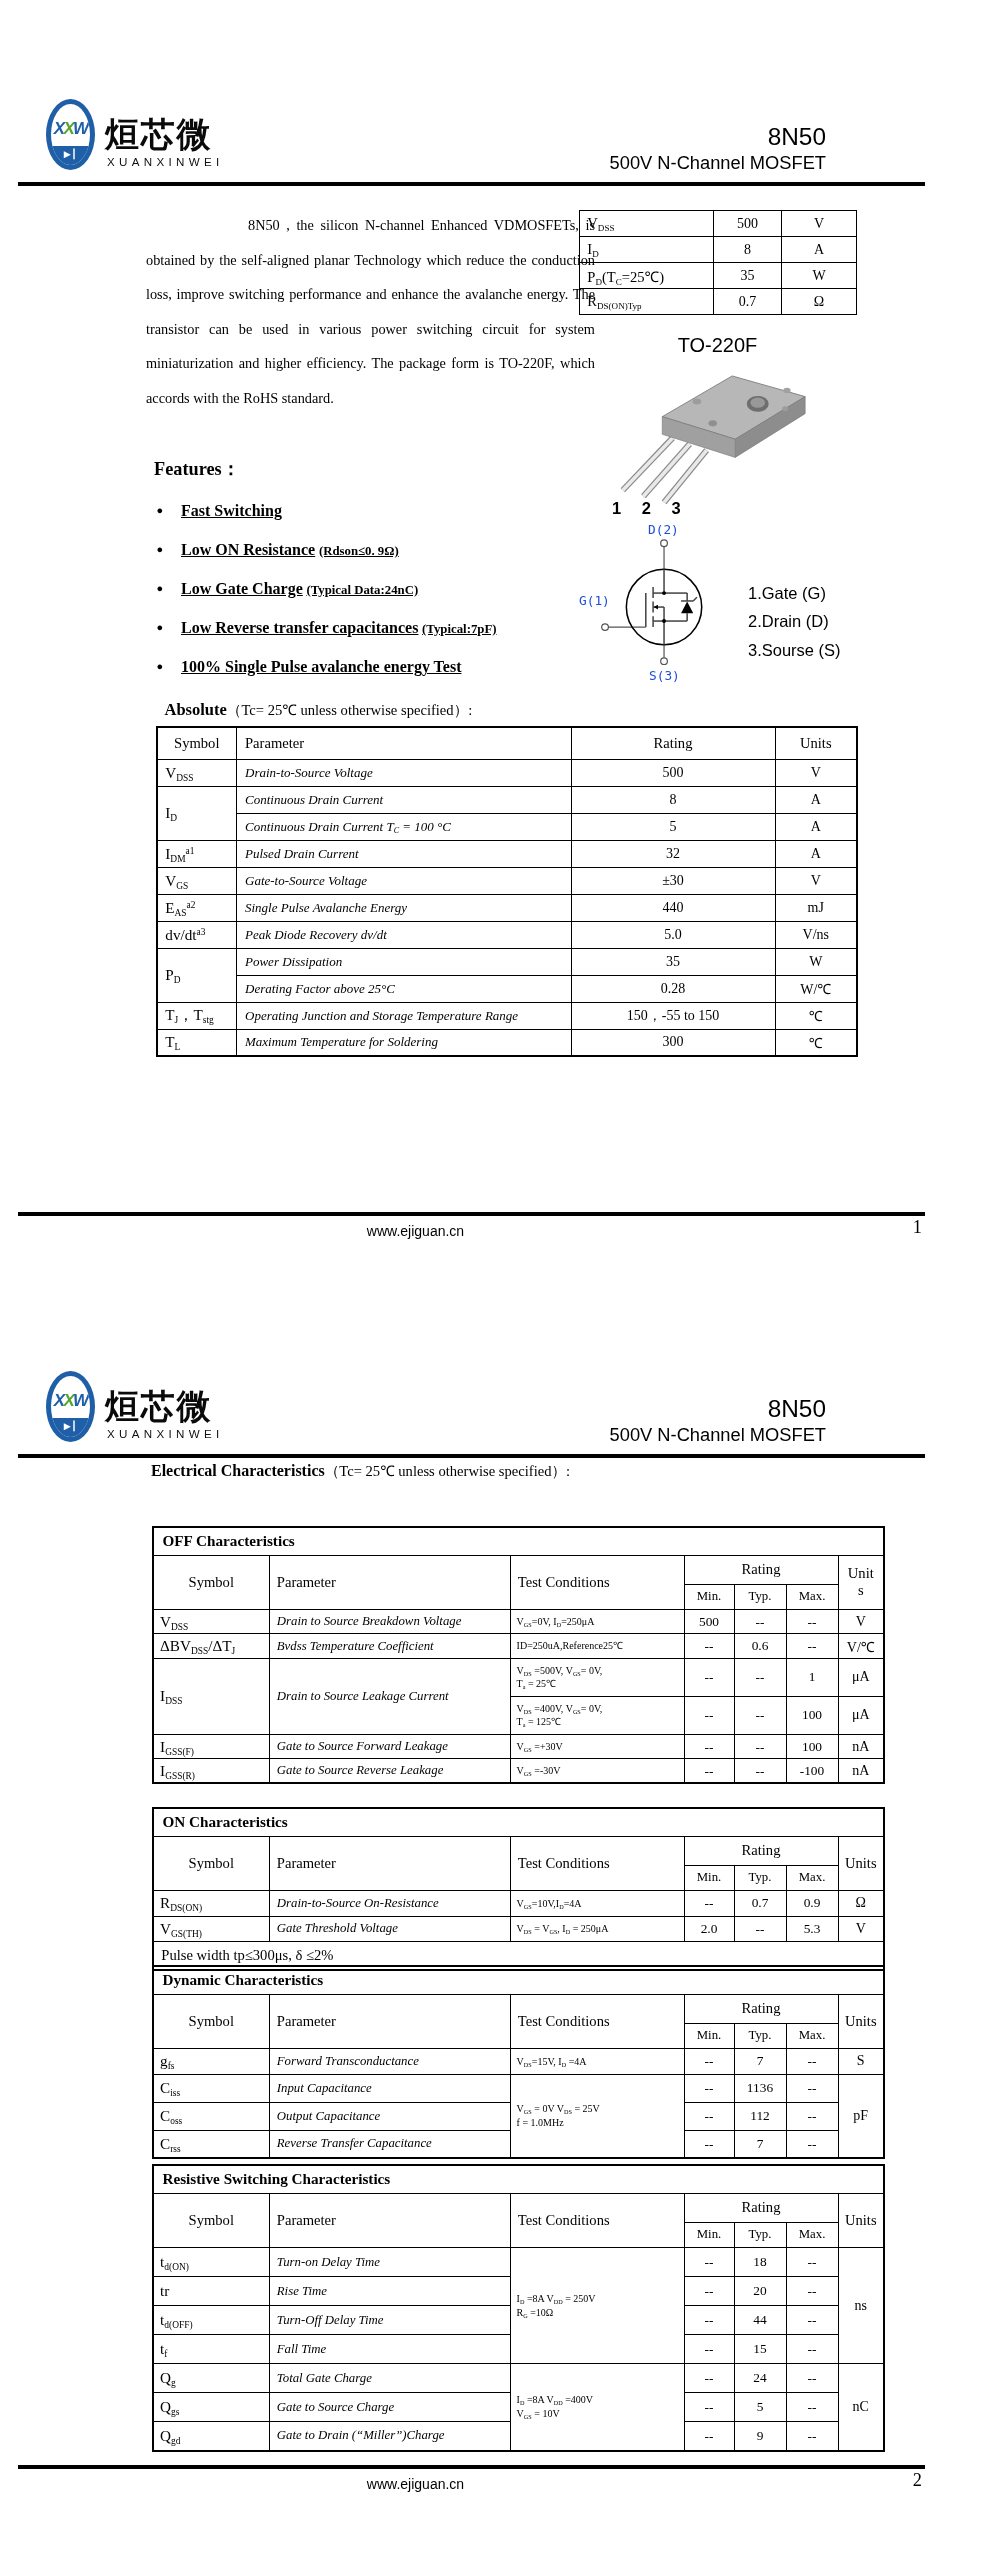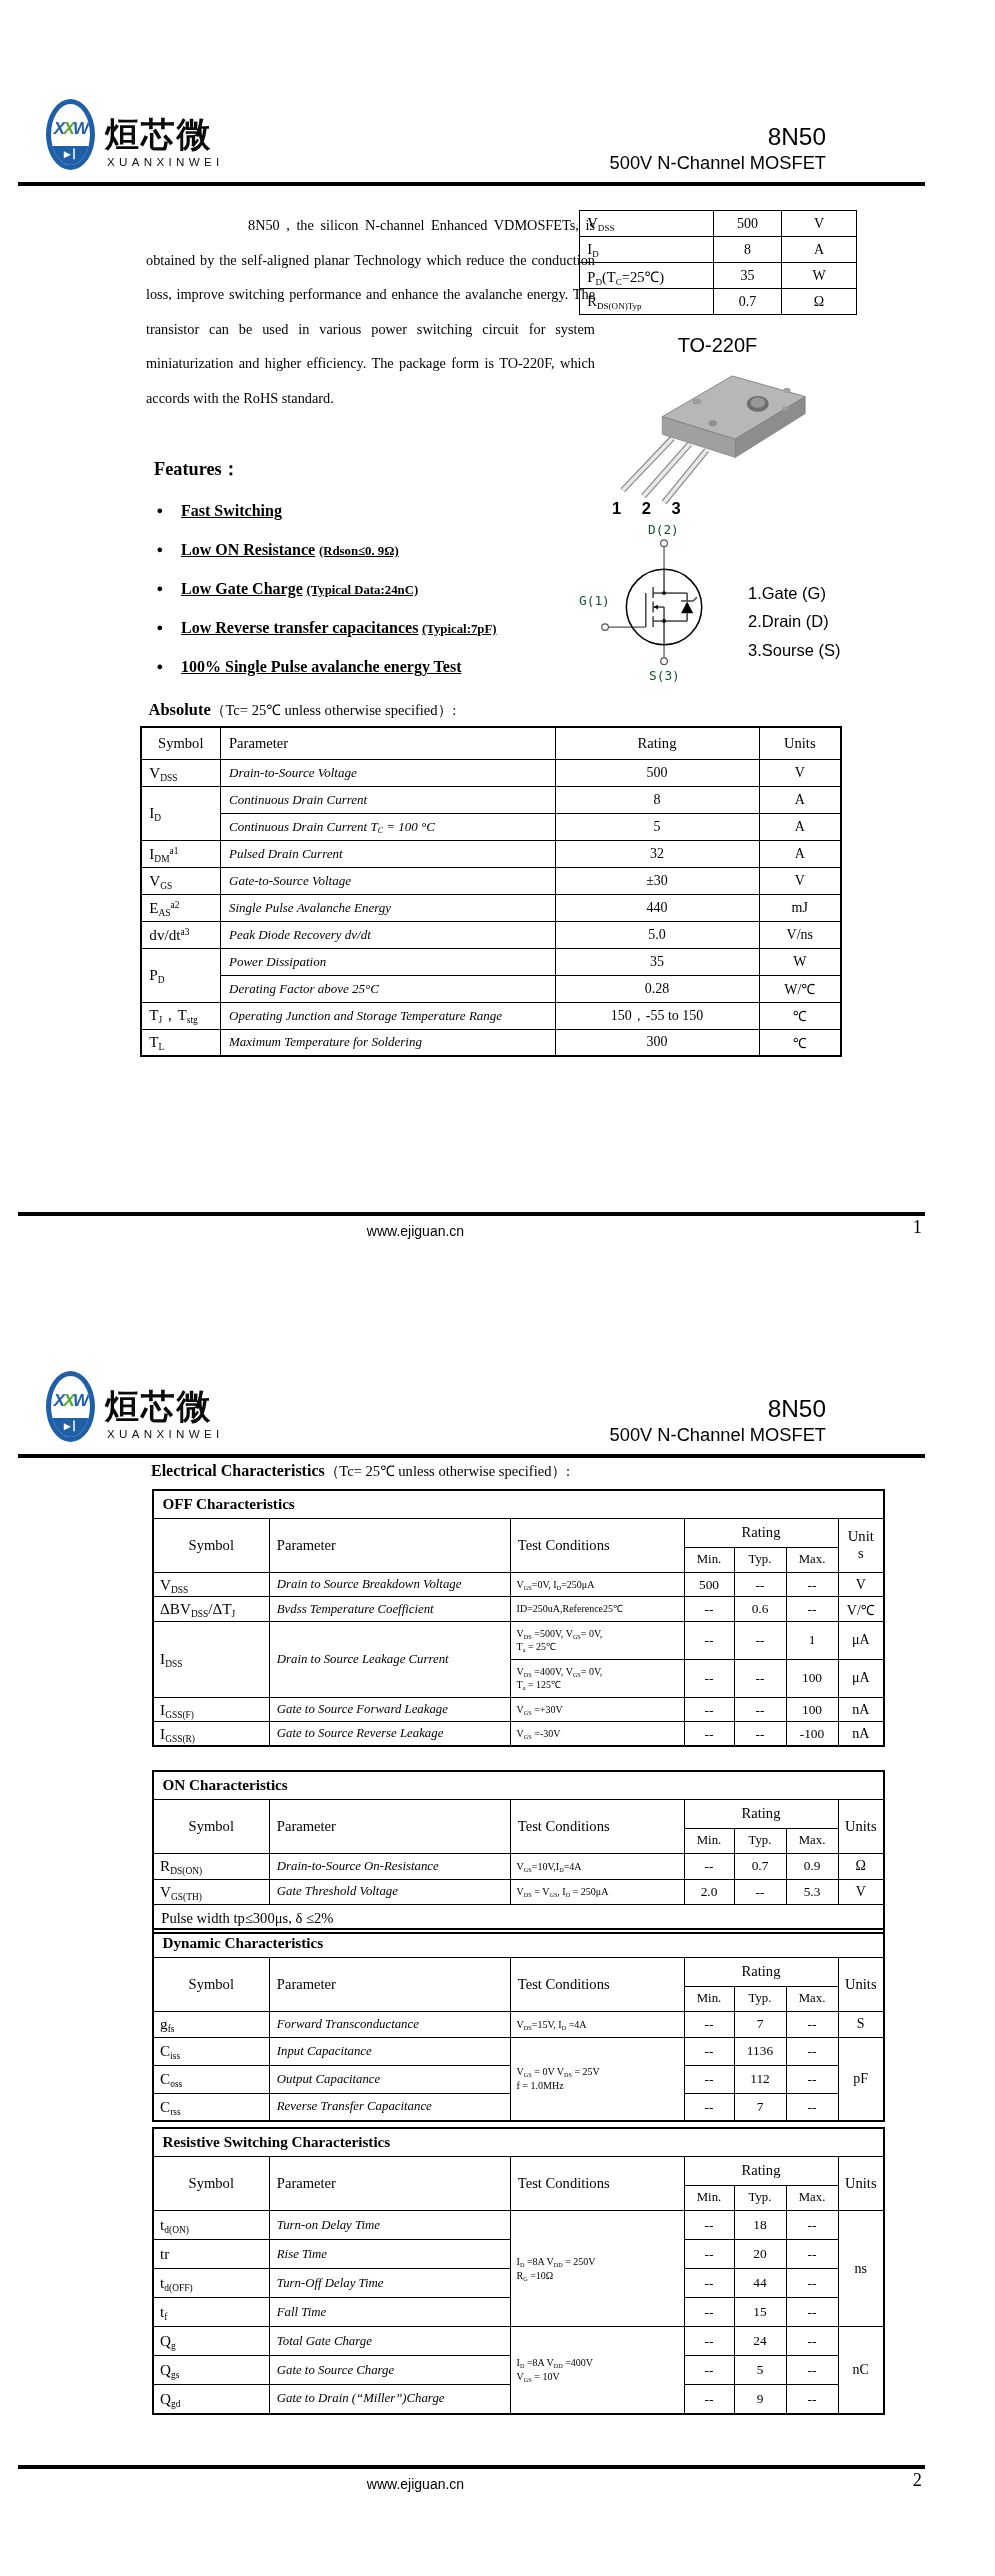--- a/index.html
+++ b/index.html
@@ -43,21 +43,21 @@
   .sec-h { font:700 18.3px "Liberation Serif",serif; margin:0; }
   .gdesc { position:absolute; left:146px; top:202px; width:449px; }
   .gdesc p { margin:6.1px 0 0; font-size:14.3px; line-height:2.42; text-align:justify; text-indent:102px; }
   .features { position:absolute; left:154px; top:456px; width:463px; }
   .features ul { list-style:none; margin:6.1px 0 0; padding:0 0 0 27px; }
   .features li { margin-top:21px; font:700 16px "Liberation Serif",serif; position:relative;text-decoration:underline; }
   .features li::before { content:"●"; position:absolute; left:-24.4px; top:2.4px; font-size:11px; }
   .features li .note { font-size:12.8px; margin-left:3.7px; }
   .apps { position:absolute; left:146px; top:637px; width:463px; }
   .apps p { margin:8.5px 0 0 8.5px; font-size:14.3px; }
-  .abs { position:absolute; left:140px; top:699px; width:688px; }
+  .abs { position:absolute; left:156px; top:699px; width:688px; }
   .abs-h { font-size:15.2px; margin:0 0 6.1px 8.5px; }
   .abs-h .bold { font-weight:700; font-size:16.5px; }
   .abs-h .rest { font-weight:400; font-size:14.6px; }
 
   table { border-collapse:collapse; table-layout:fixed; }
   td, th { border:1.5px solid #000; padding:0; overflow:hidden; }
   table.abs-t { width:701px; border:2.1px solid #000; }
   .abs-t th { font-weight:400; font-size:14.6px; height:32px; }
   .abs-t td { height:27px; }
   td.sym  { font-size:15.2px; text-align:left; padding-left:7.3px; }
@@ -68,32 +68,32 @@
   .sum { position:absolute; left:579px; top:210px; }
   table.sum-t { width:277px; border:1.8px solid #000; }
   .sum-t td { height:26px; }
   .sum-t td.sym { font-size:14.6px; padding-left:7.3px; }
   .pkg-label { position:absolute; left:579px; top:334px; width:277px; text-align:center;
                font:400 20px "Liberation Sans",sans-serif; }
   .pkg { position:absolute; left:604px; top:365px; }
   .pins { position:absolute; left:612px; top:499px; font:700 16.5px "Liberation Sans",sans-serif;
           letter-spacing:8px; }
   .sch { position:absolute; left:585px; top:537px; }
-  .sch-lbl { position:absolute; font:400 12.8px "DejaVu Sans Mono",monospace; color:#14532d; }
+  .sch-lbl { position:absolute; font:400 12.8px "DejaVu Sans Mono",monospace; color:#1d4ed8; }
   .lbl-d { left:648px; top:522px; } .lbl-g { left:579px; top:593px; } .lbl-s { left:649px; top:668px; }
   .legend { position:absolute; left:748px; top:579px; font:400 16.5px "Liberation Sans",sans-serif;
             line-height:1.72; }
 
   
   .elec-h { position:absolute; left:151px; top:172px; }
   .elec-h .bold { font-weight:700; font-size:16px; }
   .elec-h .rest { font-weight:400; font-size:14.6px; }
   .tblk { position:absolute; left:152px; }
   .off { top:201px; } .on { top:482px; } .dyn { top:640px; } .sw { top:839px; }
-  table.char { width:732px; border:2.1px solid #000; }
+  table.char { width:732px; border:2.1px solid #000;margin-top:37px; }
   .char td.title { font:700 15.2px "Liberation Serif",serif; text-align:left; padding-left:8.5px; height:28px; }
   .char th { font-weight:400; font-size:14.6px; }
   .char th.small { font-size:12.8px; }
   .char tr.hr1 th { height:29px; } .char tr.hr2 th { height:25.6px; }
   .char td.sym { font-size:15.2px; padding-left:6.1px; }
   .char td.par { font-size:12.8px; padding-left:7.3px; }
   .char td.cond { font-size:10px; text-align:left; padding-left:6.1px; line-height:1.35; }
   .char td.num { font-size:13.4px; }
   .char td.unit { font-size:14px; }
   .char td.notecell { font-size:14.6px; text-align:left; padding-left:7.3px; height:28px; }

